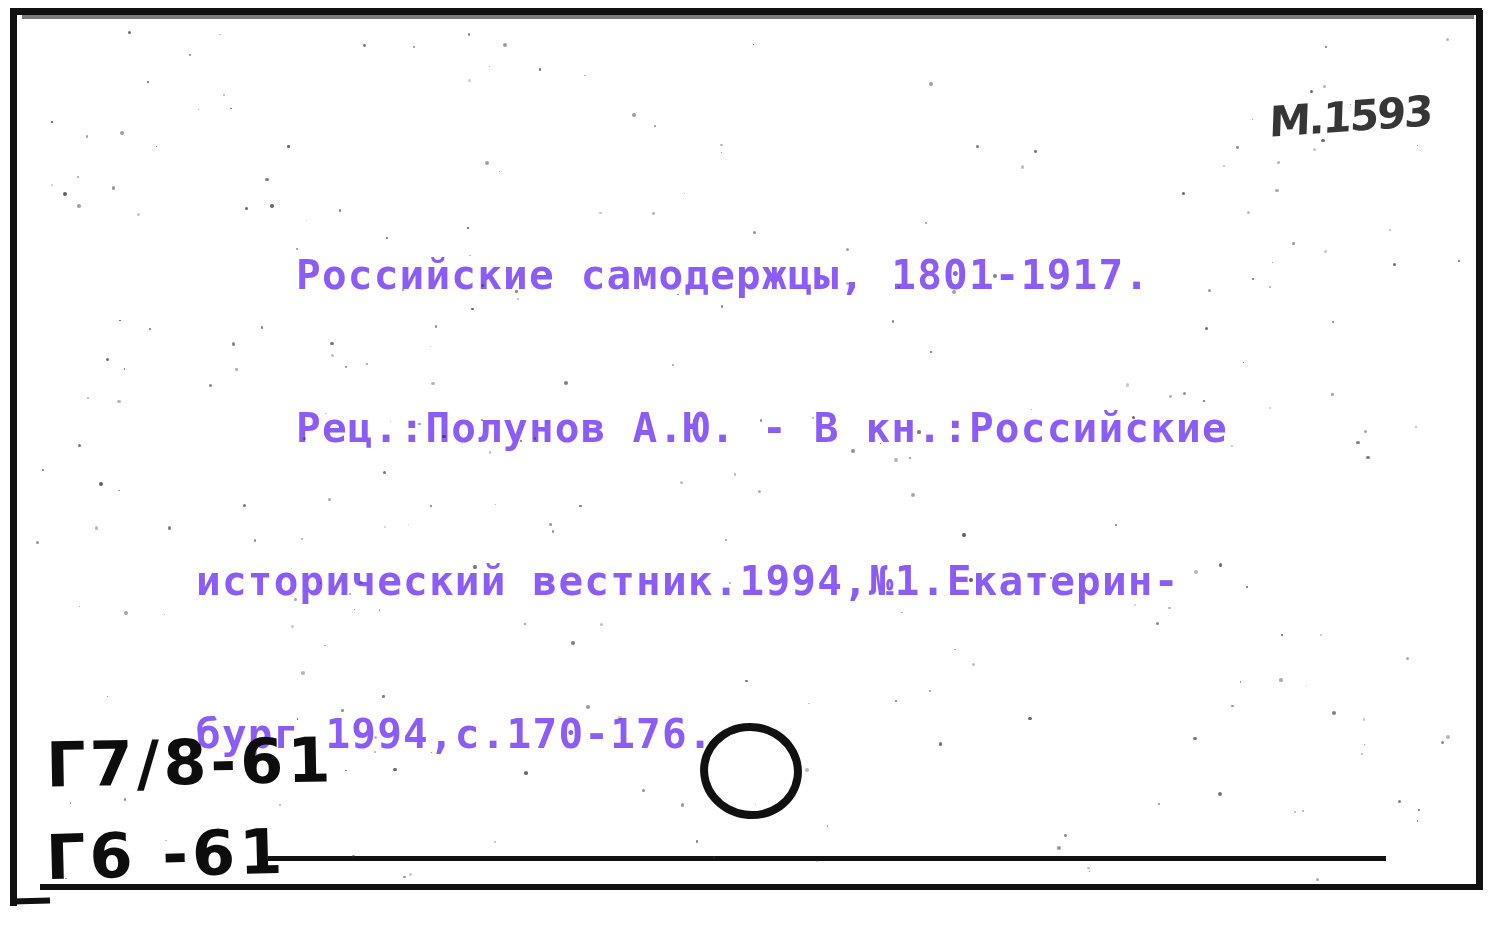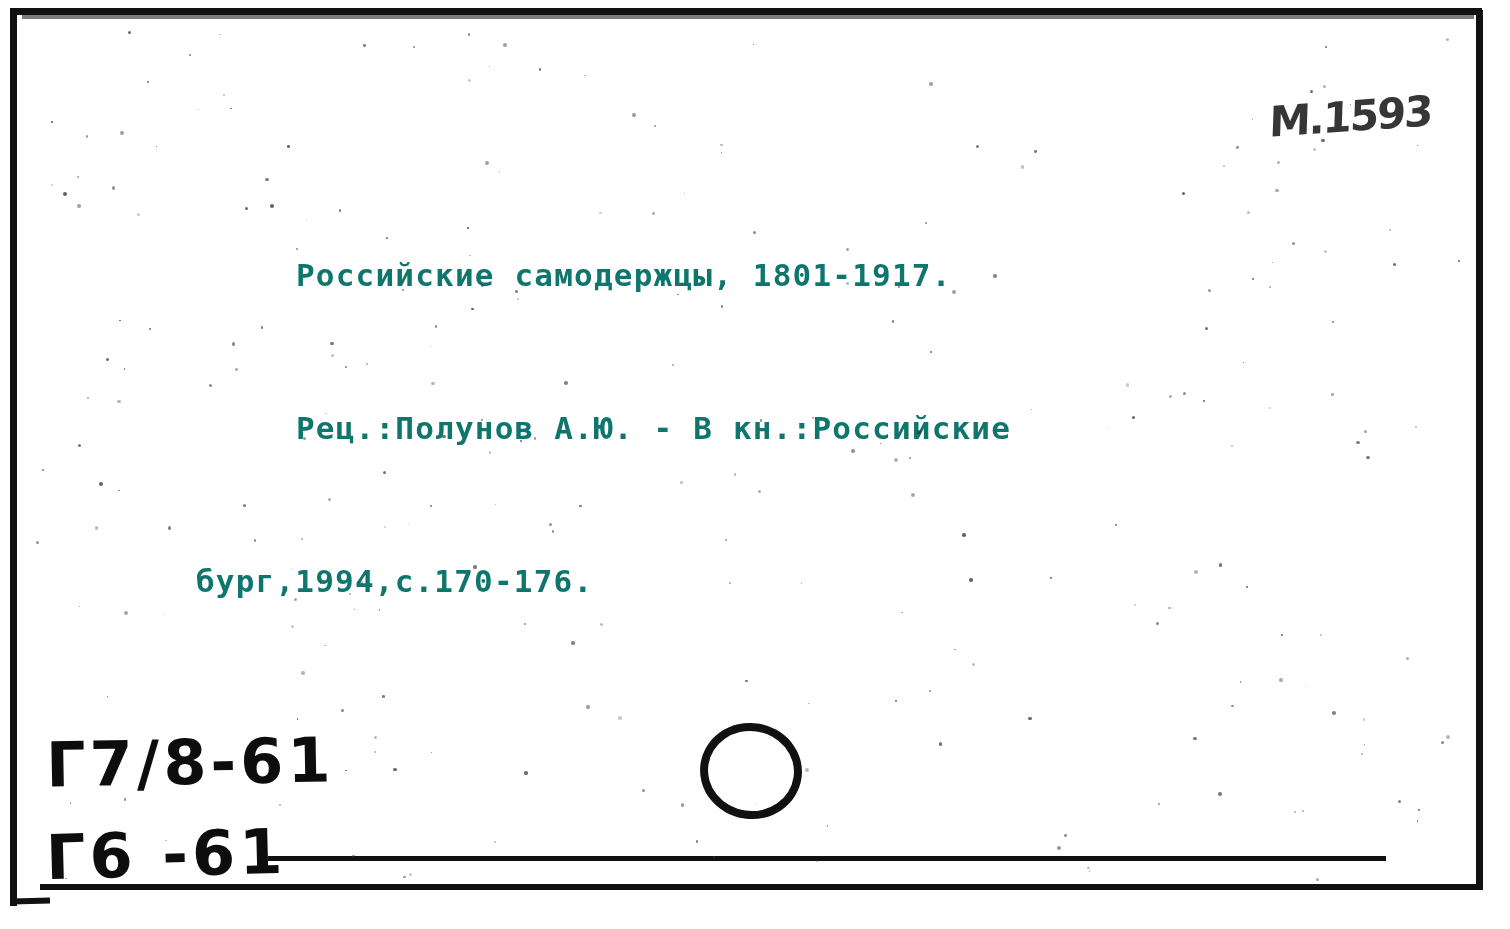--- a/index.html
+++ b/index.html
@@ -64,24 +64,24 @@
     transform: rotate(-1.5deg);
   }
 
   
   .typed {
     position: absolute;
     left: 196px;
     top: 148px;
     width: 1210px;
     font-family: "DejaVu Sans Mono", monospace;
-    font-size: 31px;
+    font-size: 41px;
     line-height: 51px;
     letter-spacing: 1.2px;
-    color: #0f766e;
+    color: #8b5cf6;
     white-space: pre;
     font-weight: 700;
   }
   .typed .ln { display: block; }
   .typed .ind { padding-left: 100px; }
 
   
   .hand-topright {
     position: absolute;
     right: 78px;
@@ -147,20 +147,21 @@
   <div class="border-left"></div>
   <div class="border-right"></div>
   <div class="border-bottom"></div>
   <div class="border-bottom-left"></div>
 
   <div class="hand-topright">М.1593</div>
 
   <div class="typed">
     <span class="ln ind">Российские самодержцы, 1801-1917.</span>
     <span class="ln ind">Рец.:Полунов А.Ю. - В кн.:Российские</span>
+    <span class="ln">исторический вестник.1994,№1.Екатерин-</span>
     <span class="ln">бург,1994,с.170-176.</span>
   </div>
 
   <div class="circle"></div>
 
   <div class="hand-mark" id="mark-1">Г7/8-61</div>
   <div class="hand-mark" id="mark-2">Г6 -61</div>
 
   <div class="rule"></div>
 

